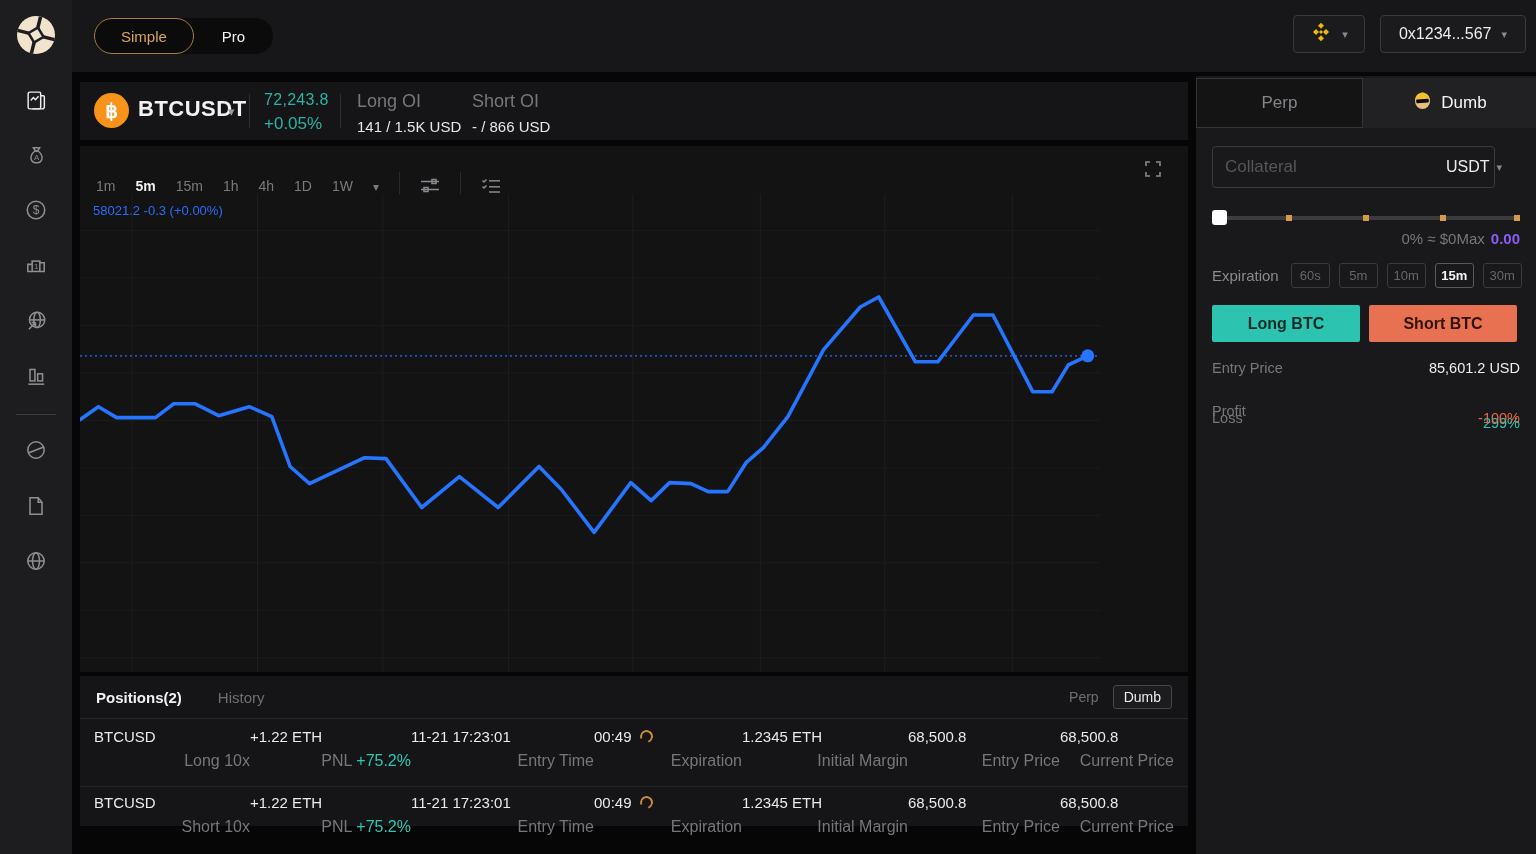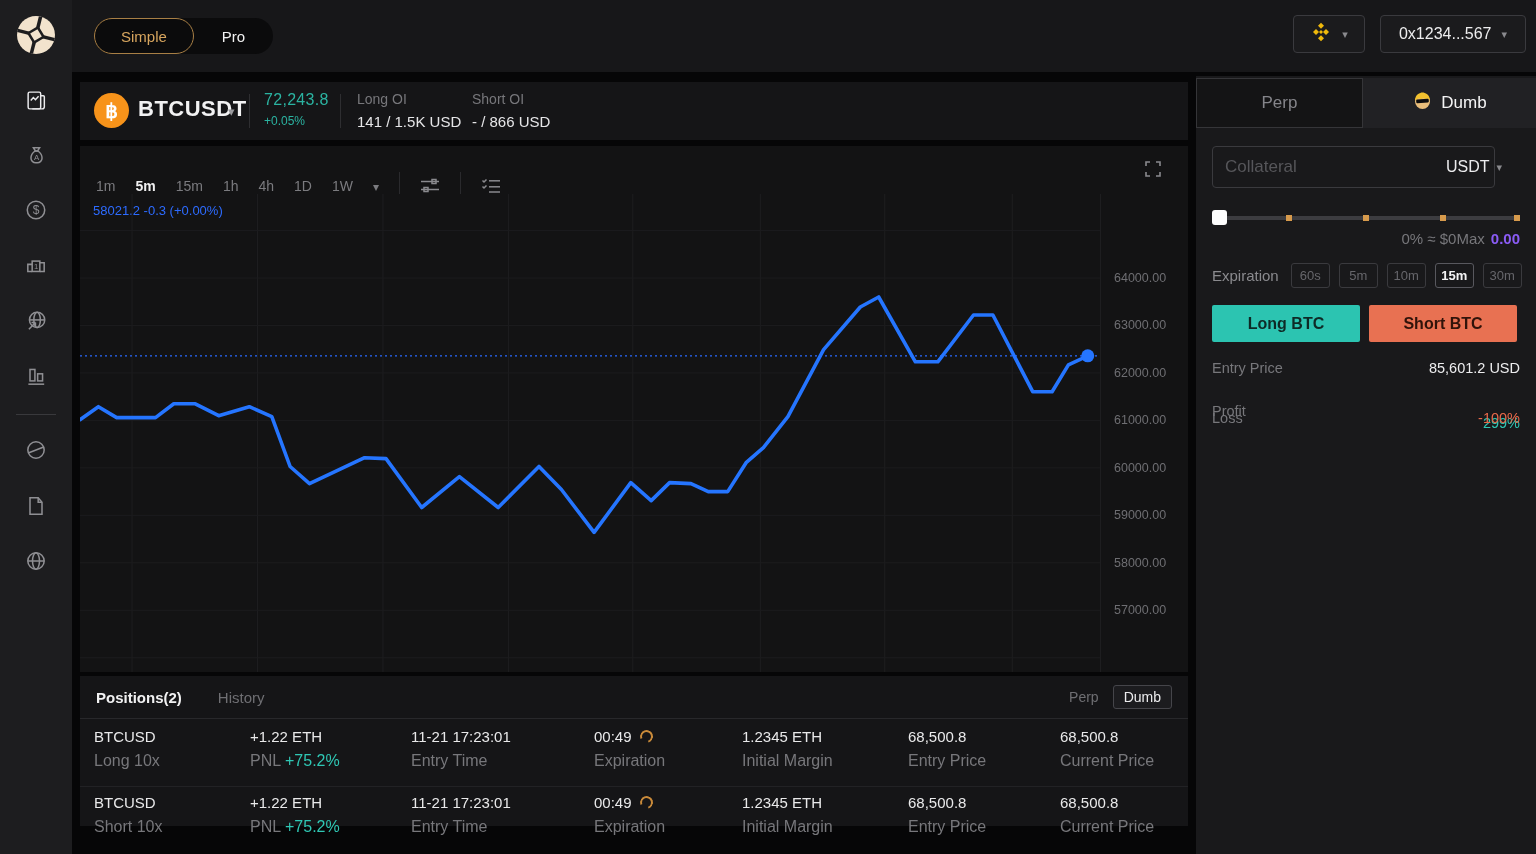--- a/index.html
+++ b/index.html
@@ -27,42 +27,42 @@
 
   
   #market-header { position:absolute; left:80px; top:82px; width:1108px; height:58px; background:#151517; }
   #btc-icon { position:absolute; left:14px; top:11px; width:35px; height:35px; border-radius:50%; background:#f7931a;
      color:#fff; font-weight:bold; font-size:20px; display:flex; align-items:center; justify-content:center; }
   #symbol-name { position:absolute; left:58px; top:14px; font-size:22px; font-weight:600; letter-spacing:.5px; color:#f2f2f3; cursor:pointer; }
   #symbol-chevron { position:absolute; left:148px; top:22px; color:#9a9a9e; font-size:13px; cursor:pointer; }
   .hdr-div { position:absolute; top:12px; height:34px; border-left:1px solid #2e2e31; }
   #price-block { position:absolute; left:184px; top:9px; }
   #price-block .p { color:#2bb3a1; font-size:16px; letter-spacing:.3px; }
-  #price-block .c { color:#2bb3a1; font-size:12px; margin-top:5px; }
+  #price-block .c { color:#2bb3a1; font-size:17px; margin-top:5px; }
   .oi-block { position:absolute; top:9px; }
-  .oi-block .lbl { color:#77777b; font-size:14px; }
+  .oi-block .lbl { color:#77777b; font-size:18px; }
   .oi-block .val { color:#e6e6e8; font-size:15px; margin-top:6px; }
 
   
   #chart-panel { position:absolute; left:80px; top:146px; width:1108px; height:526px; background:#131314; }
   #chart-toolbar { position:absolute; left:0; top:0; width:100%; height:48px; display:flex; align-items:flex-end; padding-left:16px; gap:20px; }
   .tf { color:#7b7b7f; font-size:14px; cursor:pointer; }
   .tf.active { color:#f0f0f1; font-weight:bold; }
   .tool-div { height:22px; border-left:1px solid #2a2a2d; }
   .tool-icon { display:flex; align-items:center; cursor:pointer; }
   .tool-icon svg { stroke:#8a8a8e; fill:none; stroke-width:1.5; }
   #fullscreen-icon { position:absolute; right:26px; top:14px; cursor:pointer; }
   #fullscreen-icon svg { stroke:#8a8a8e; fill:none; stroke-width:1.6; }
   #chart-legend { position:absolute; left:13px; top:57px; font-size:13px; color:#2d6bff; }
   #plot { position:absolute; left:0; top:48px; }
   #y-axis { position:absolute; left:1020px; top:48px; width:88px; height:478px; border-left:1px solid #1e1e20; }
   .ytick { position:absolute; left:13px; font-size:12.5px; color:#6e6e72; }
 
   
-  #positions-panel { position:absolute; left:80px; top:676px; width:1108px; height:150px; background:#151517; }
+  #positions-panel { position:absolute; left:80px; top:676px; width:1108px; height:150px; background:#151517;text-align:right; }
   #pos-header { position:absolute; left:0; top:0; width:100%; height:43px; display:flex; align-items:center; padding:0 16px; border-bottom:1px solid #28282b; }
   #tab-positions { font-size:15px; font-weight:bold; color:#f1f1f2; cursor:pointer; }
   #tab-history { font-size:15px; color:#6f6f73; margin-left:36px; cursor:pointer; }
   #pos-header-right { margin-left:auto; display:flex; align-items:center; gap:14px; }
   #pos-perp-label { font-size:14px; color:#6f6f73; cursor:pointer; }
   #pos-dumb-btn { font-size:14px; color:#ececee; border:1px solid #45454a; border-radius:3px; padding:3px 10px; background:#1c1c1f; cursor:pointer; }
   .pos-row { position:absolute; left:14px; width:1080px; height:56px; display:grid;
      grid-template-columns:156px 161px 183px 148px 166px 152px auto; }
   .pos-row .cell .main { font-size:15px; color:#e9e9ea; display:flex; align-items:center; gap:8px; }
   .pos-row .cell .sub { font-size:16px; color:#77777b; margin-top:7px; }
@@ -289,30 +289,20 @@
       <line x1="0" y1="273.8887785501489" x2="1020" y2="273.8887785501489" stroke="#1c1c1e" stroke-width="1"></line>
       <line x1="0" y1="321.356504468719" x2="1020" y2="321.356504468719" stroke="#1c1c1e" stroke-width="1"></line>
       <line x1="0" y1="368.824230387289" x2="1020" y2="368.824230387289" stroke="#1c1c1e" stroke-width="1"></line>
       <line x1="0" y1="416.29195630585895" x2="1020" y2="416.29195630585895" stroke="#1c1c1e" stroke-width="1"></line>
       <line x1="0" y1="36.5501489572989" x2="1020" y2="36.5501489572989" stroke="#1c1c1e" stroke-width="1"></line>
       <line x1="0" y1="463.759682224429" x2="1020" y2="463.759682224429" stroke="#1c1c1e" stroke-width="1"></line>
       <line x1="0" y1="161.86494538232375" x2="1020" y2="161.86494538232375" stroke="#2b6bff" stroke-width="1.3" stroke-dasharray="2 3"></line>
       <polyline points="0.0,225.7 18.4,212.7 36.7,223.6 75.5,223.6 93.8,209.8 115.3,209.8 138.7,221.7 169.3,212.7 191.8,222.6 210.1,272.5 229.5,289.6 284.6,263.7 306.0,264.6 341.7,313.5 379.4,282.7 418.2,313.5 459.0,272.5 481.4,295.5 514.1,338.4 550.8,288.6 571.2,306.6 589.6,288.6 611.0,289.6 628.3,297.6 647.7,297.6 666.1,268.7 683.4,253.7 707.9,222.6 743.6,155.7 780.3,113.0 798.7,103.0 835.4,167.8 857.8,167.8 893.5,121.0 912.9,121.0 952.7,197.7 972.1,197.7 988.4,170.9 1007.8,161.9" fill="none" stroke="#2575ff" stroke-width="3.6" stroke-linejoin="round" stroke-linecap="round"></polyline>
       <circle cx="1007.76" cy="161.86494538232375" r="6.5" fill="#2575ff"></circle>
     </svg>
-  <div id="y-axis">
-      <div class="ytick" style="top: 77.0179px;">64000.00</div>
-      <div class="ytick" style="top: 124.486px;">63000.00</div>
-      <div class="ytick" style="top: 171.953px;">62000.00</div>
-      <div class="ytick" style="top: 219.421px;">61000.00</div>
-      <div class="ytick" style="top: 266.889px;">60000.00</div>
-      <div class="ytick" style="top: 314.357px;">59000.00</div>
-      <div class="ytick" style="top: 361.824px;">58000.00</div>
-      <div class="ytick" style="top: 409.292px;">57000.00</div>
-    </div>
 </div>
 
 <div id="positions-panel">
   <div id="pos-header">
     <span id="tab-positions">Positions(2)</span>
     <span id="tab-history">History</span>
     <span id="pos-header-right">
       <span id="pos-perp-label">Perp</span>
       <span id="pos-dumb-btn">Dumb</span>
     </span>

